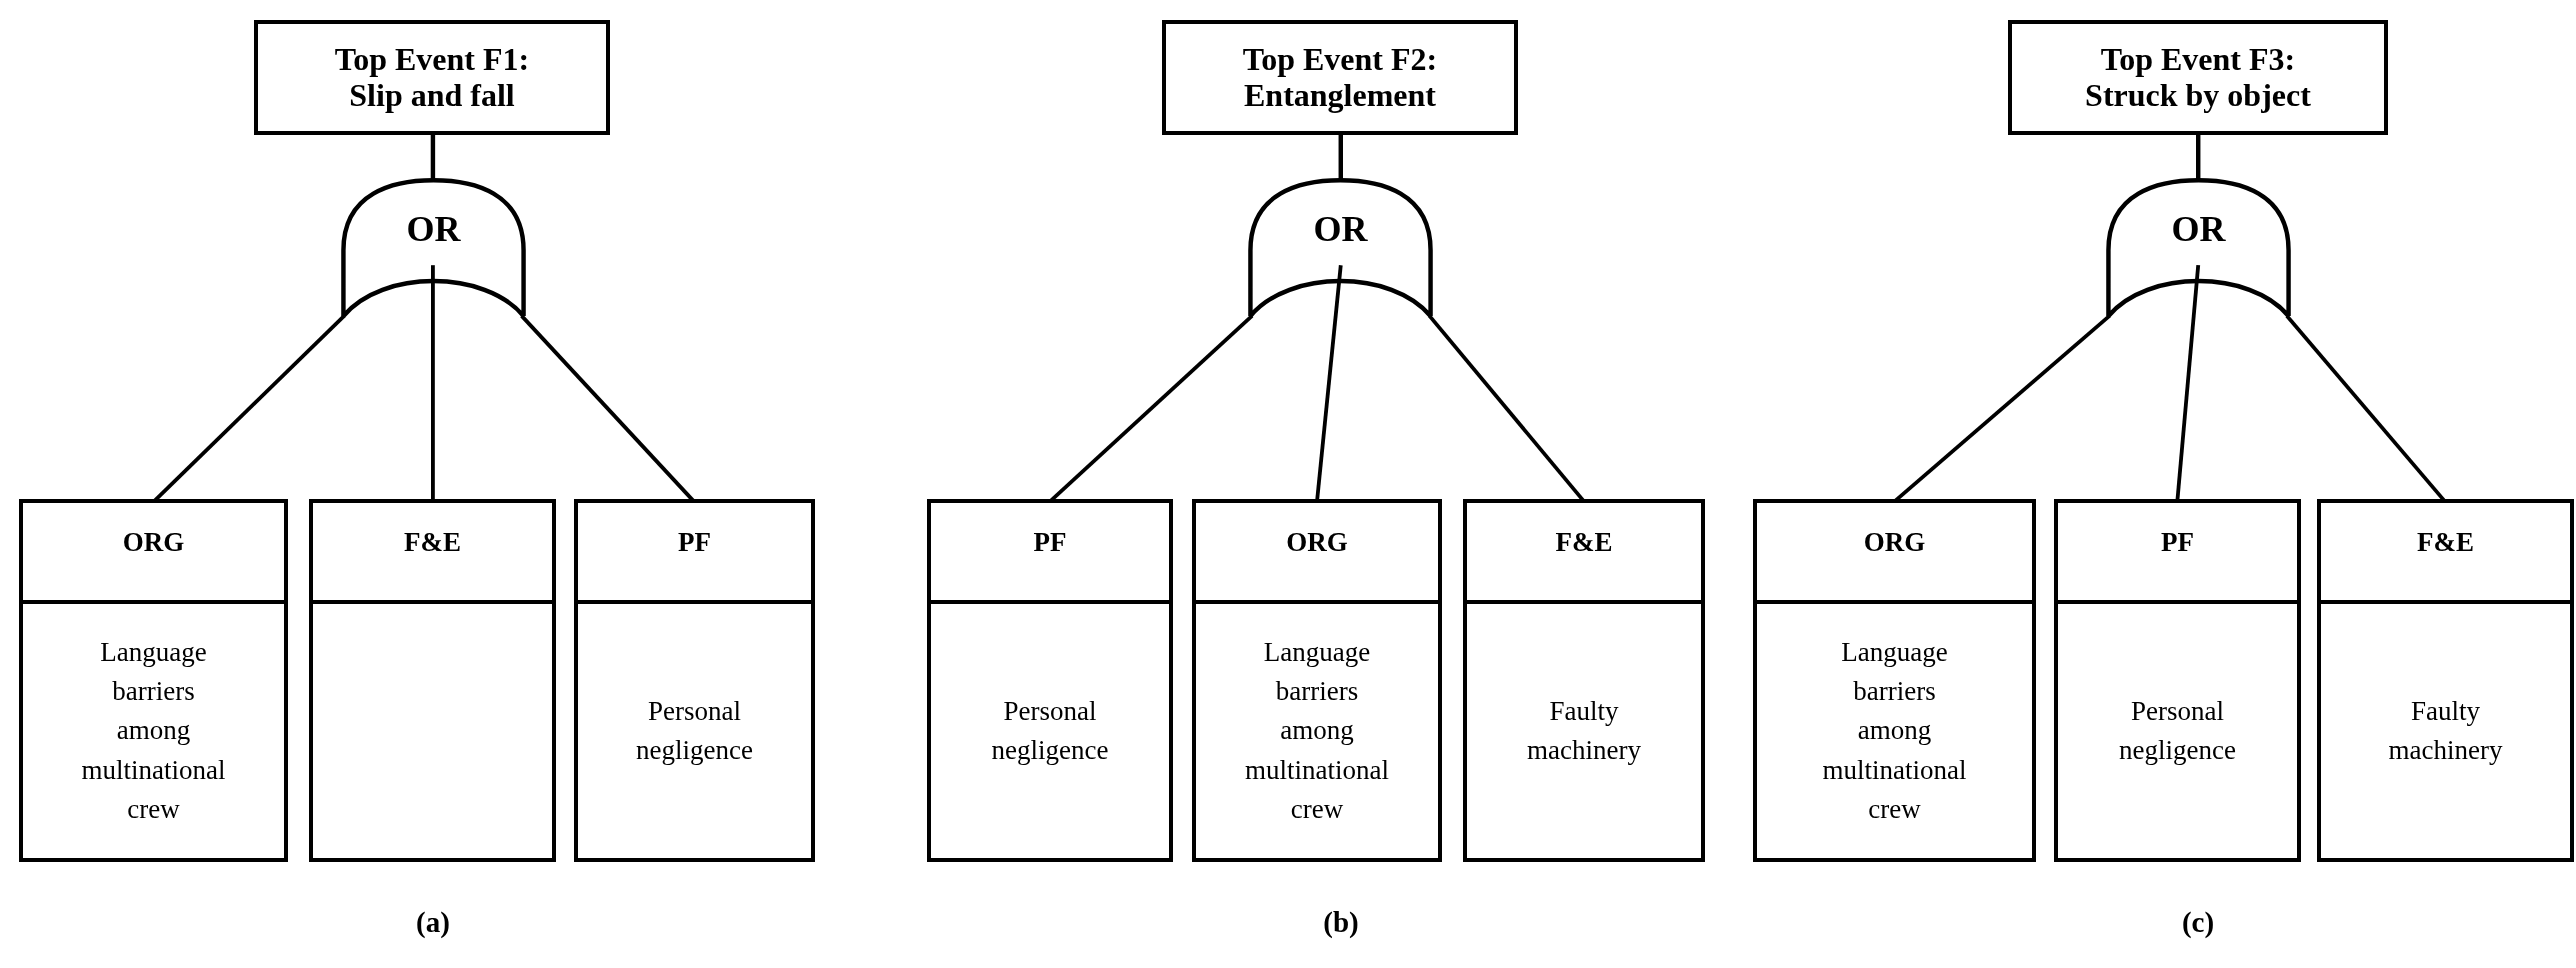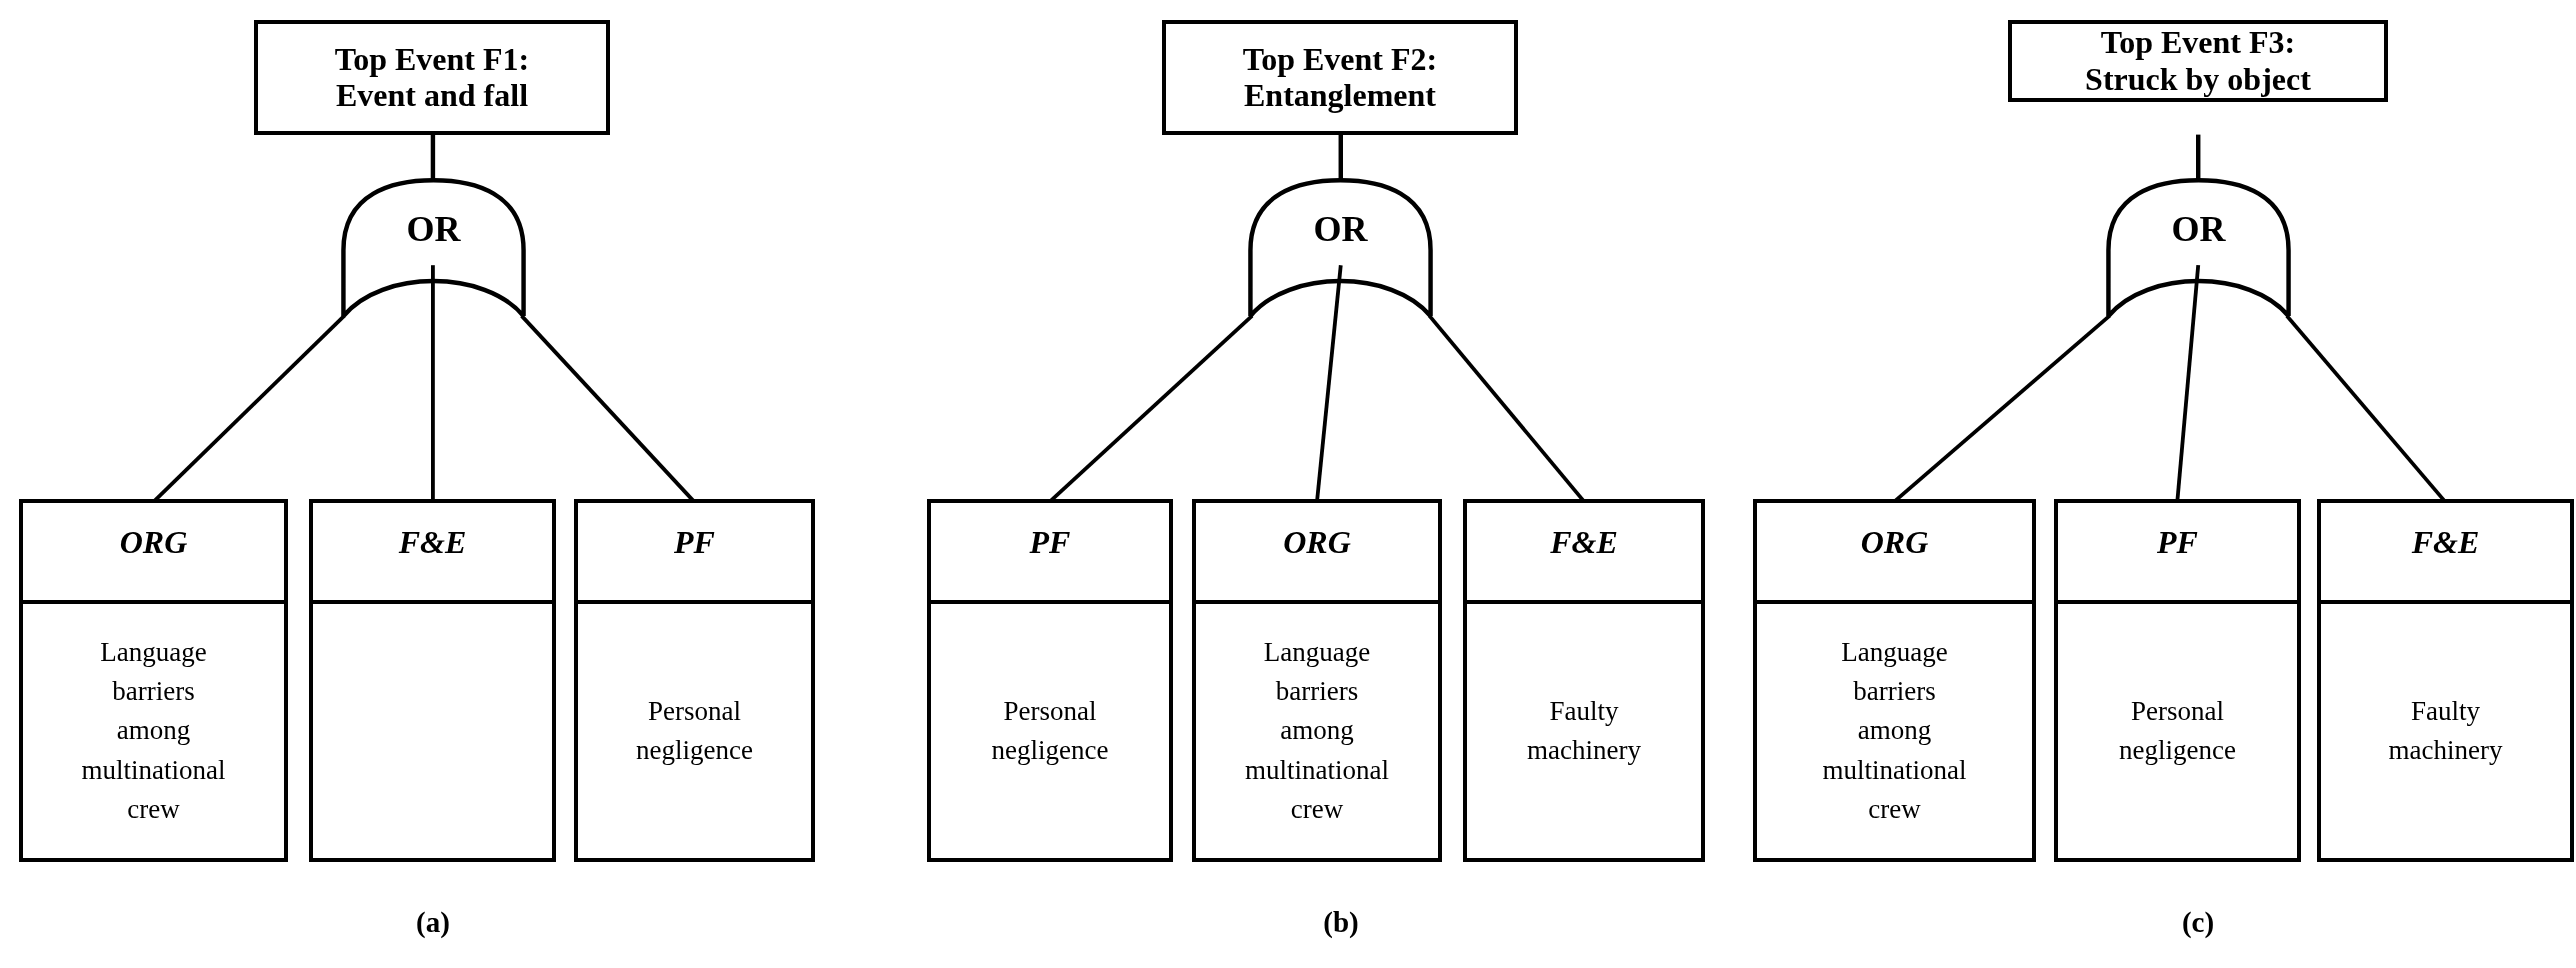--- a/index.html
+++ b/index.html
@@ -76,24 +76,23 @@
     z-index: 3;
   }
   .leaf-head {
     flex: 0 0 101px;
     box-sizing: border-box;
     border-bottom: 4.4px solid #000000;
     display: flex;
     align-items: center;
     justify-content: center;
     font-weight: bold;
-    font-size: 32px;
+    font-size: 27px;
     line-height: 1;
     padding-bottom: 19px;
-    font-style: italic;
   }
   .leaf-body {
     flex: 1 1 auto;
     box-sizing: border-box;
     display: flex;
     align-items: center;
     justify-content: center;
     text-align: center;
     font-size: 27px;
     line-height: 1.45;
@@ -118,21 +117,21 @@
 
 <div class="tree" style="left: 0px; width: 2576px; border-radius: 17px;">
       <svg class="links" width="2576" height="969" viewBox="0 0 4064 1528">
         <line x1="683" y1="212" x2="683" y2="284" class="trunk"></line>
         <line x1="543" y1="498" x2="242.5" y2="791"></line>
         <line x1="683" y1="418" x2="683" y2="791"></line>
         <line x1="823" y1="498" x2="1095" y2="791"></line>
       </svg>
       <div class="top-box" style="left: 254px; top: 19.6px; width: 356px; height: 115px;">
         <span class="line">Top Event F1:</span>
-        <span class="line">Event and fall</span>
+        <span class="line">Slip and fall</span>
       </div>
       <div class="gate" style="left: 342px; top: 179px; width: 183px; height: 137px;">
         <svg width="183" height="137" viewBox="0 0 288 216">
           <path d="M 2,216 L 2,112.32000000000001 C 2,21.6 80.64000000000001,2 144,2 C 207.35999999999999,2 286,21.6 286,112.32000000000001 L 286,216 M 2,216 C 63.36,142.56 224.64000000000001,142.56 286,216" fill="none" stroke="#000000" stroke-width="7" stroke-linecap="butt"></path>
         </svg>
         <div class="gate-label" style="top: 31.5px;">OR</div>
       </div>
       <div class="leaf" style="left: 19px; top: 499px; width: 269px; height: 363px;">
         <div class="leaf-head">ORG</div>
         <div class="leaf-body">
@@ -208,21 +207,21 @@
       </div>
       <div class="caption" style="left: 1230px; top: 908px; width: 190px;">(b)</div>
     </div>
     <div class="tree" style="left: 0px; width: 2576px;">
       <svg class="links" width="2576" height="969" viewBox="0 0 4064 1528">
         <line x1="3468" y1="212" x2="3468" y2="284" class="trunk"></line>
         <line x1="3328" y1="498" x2="2988.5" y2="791"></line>
         <line x1="3468" y1="418" x2="3435" y2="791"></line>
         <line x1="3608" y1="498" x2="3857.5" y2="791"></line>
       </svg>
-      <div class="top-box" style="left: 2008px; top: 19.6px; width: 380px; height: 82px;">
+      <div class="top-box" style="left: 2008px; top: 19.6px; width: 380px; height: 115px;">
         <span class="line">Top Event F3:</span>
         <span class="line">Struck by object</span>
       </div>
       <div class="gate" style="left: 2107px; top: 179px; width: 183px; height: 137px;">
         <svg width="183" height="137" viewBox="0 0 288 216">
           <path d="M 2,216 L 2,112.32000000000001 C 2,21.6 80.64000000000001,2 144,2 C 207.35999999999999,2 286,21.6 286,112.32000000000001 L 286,216 M 2,216 C 63.36,142.56 224.64000000000001,142.56 286,216" fill="none" stroke="#000000" stroke-width="7" stroke-linecap="butt"></path>
         </svg>
         <div class="gate-label" style="top: 31.5px;">OR</div>
       </div>
       <div class="leaf" style="left: 1753px; top: 499px; width: 283px; height: 363px;">

